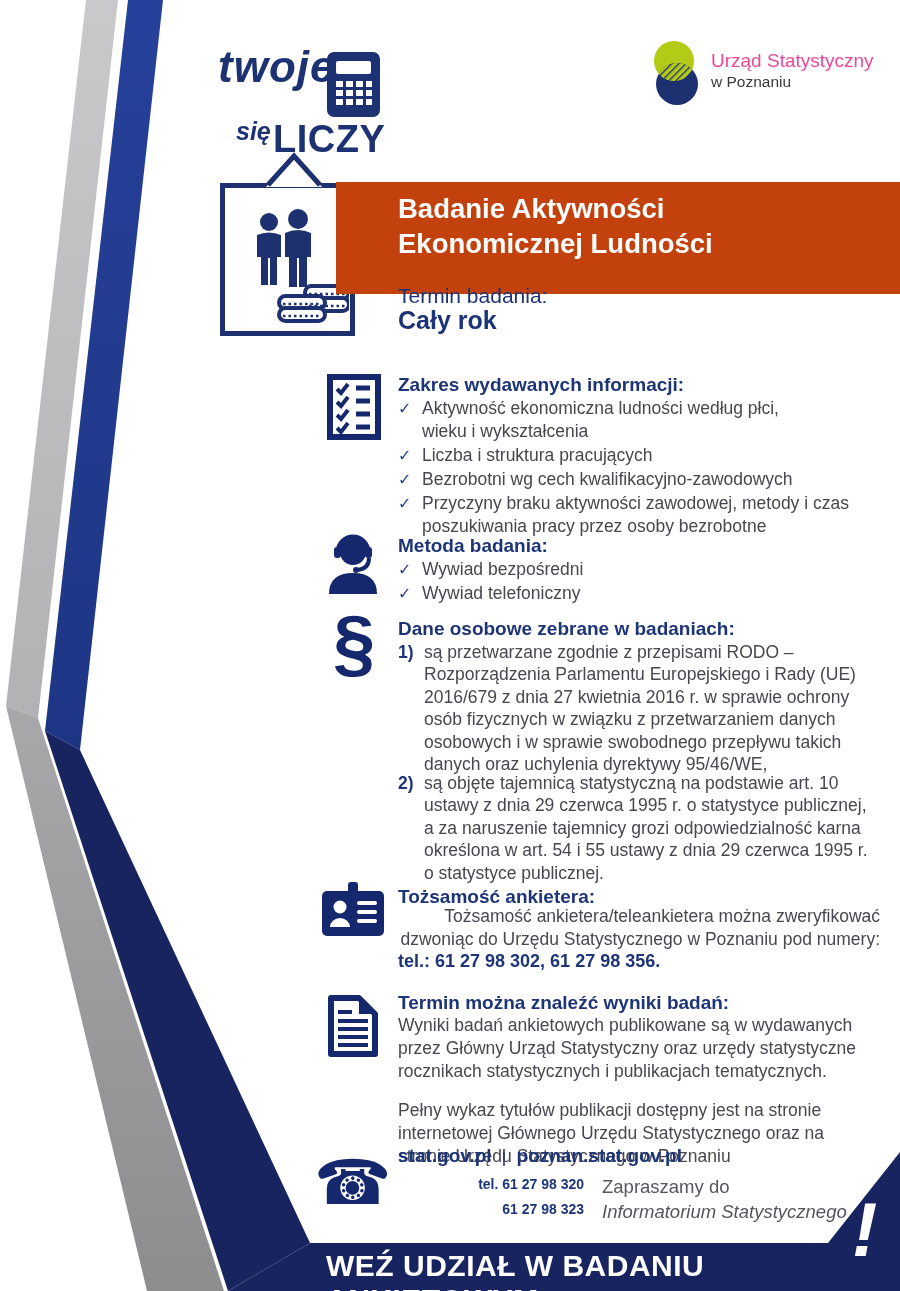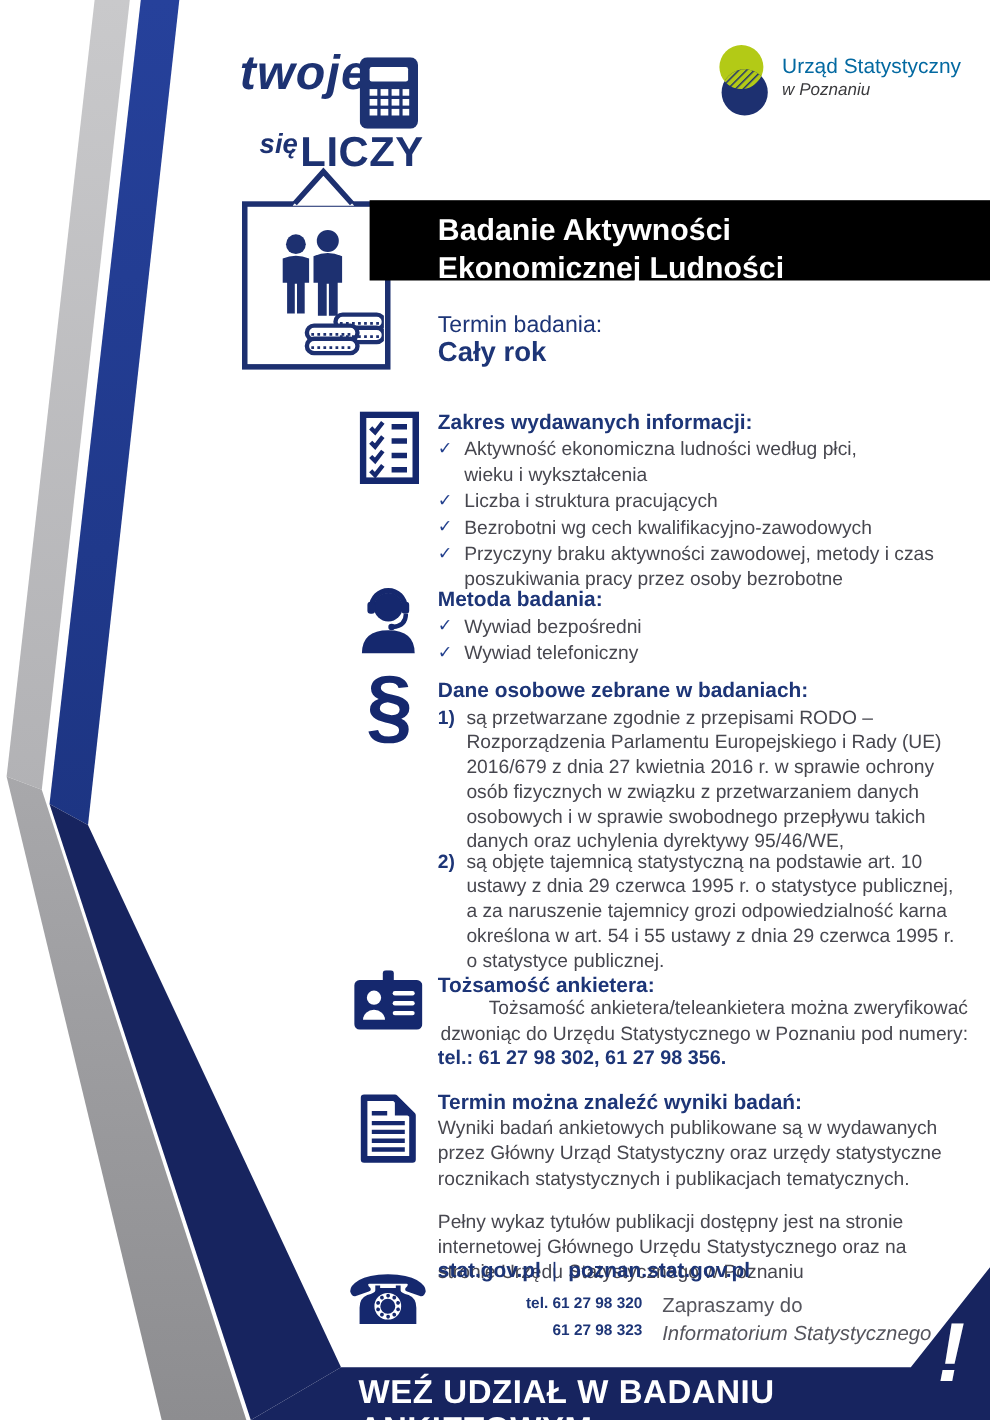--- a/index.html
+++ b/index.html
@@ -10,26 +10,26 @@
   
   #logo-block{left:178px;top:48px;width:230px;height:125px;color:#1d3272;}
   #logo-twoje{left:40px;top:-6px;font-size:44px;font-style:italic;font-weight:600;letter-spacing:1px;}
   #logo-zdanie{left:5px;top:36px;font-size:37px;font-weight:800;letter-spacing:.5px;}
   #logo-sie{left:58px;top:69px;font-size:25px;font-style:italic;font-weight:700;}
   #logo-liczy{left:95px;top:70px;font-size:38px;font-weight:800;letter-spacing:.5px;}
   #calc-icon{left:149px;top:4px;}
   
   #agency-logo{left:645px;top:40px;width:250px;height:70px;}
   #agency-circles{left:0;top:0;}
-  #agency-name{left:66px;top:10px;font-size:19px;color:#0369a1;}
-  #agency-city{left:66px;top:33px;font-size:15.5px;color:#3a3a3d;font-style:italic;}
+  #agency-name{left:66px;top:10px;font-size:19px;color:#ec4899;}
+  #agency-city{left:66px;top:33px;font-size:15.5px;color:#3a3a3d;}
   
   #speech-box{left:220px;top:183px;width:125px;height:143px;background:#fff;border:5px solid #1d3070;}
   #speech-notch{left:266px;top:152px;}
-  #header-bar{left:336px;top:182px;width:564px;height:73px;background:#000000;}
+  #header-bar{left:336px;top:182px;width:564px;height:112px;background:#c2410c;}
   #header-title{left:62px;top:9px;color:#ffffff;font-size:27.5px;font-weight:700;line-height:35px;}
   #termin-label{left:398px;top:284px;font-size:21px;color:#1d3577;}
   #termin-value{left:398px;top:306px;font-size:25px;font-weight:800;color:#1d3577;}
   
   .heading{font-size:19px;font-weight:700;color:#1d3577;}
   .body-text{font-size:17.5px;line-height:23px;color:#47474f;}
   .check-item{display:flex;margin-bottom:1px;}
   .check-mark{width:24px;flex:none;color:#24418e;font-weight:700;font-size:16px;}
   .num{width:26px;flex:none;font-weight:700;color:#1d3577;}
   #sec-zakres-head{left:398px;top:374px;}

